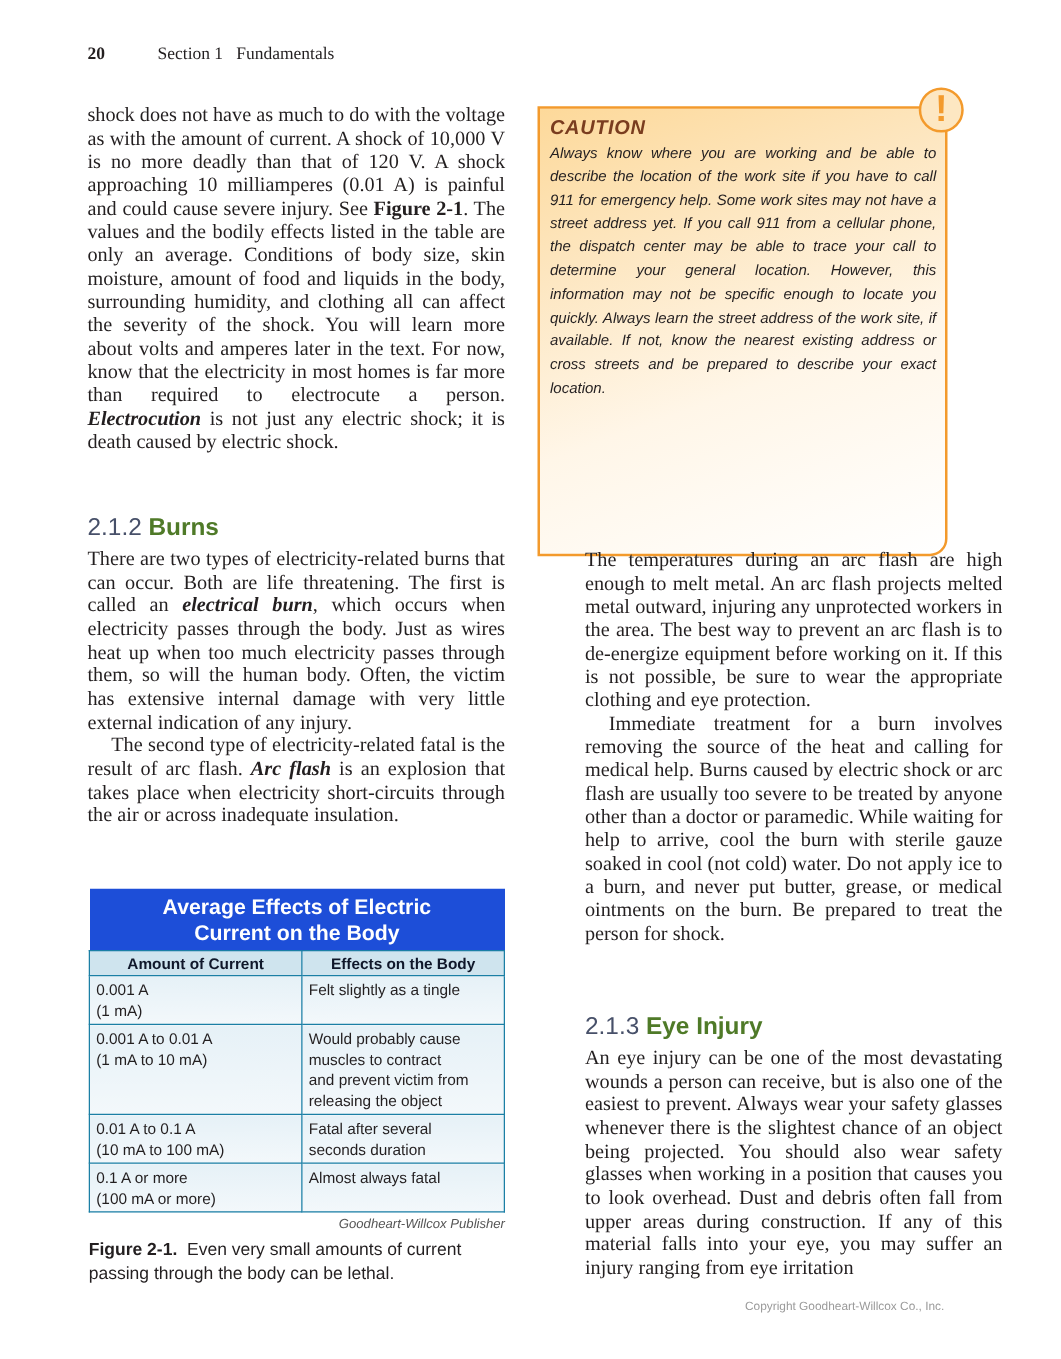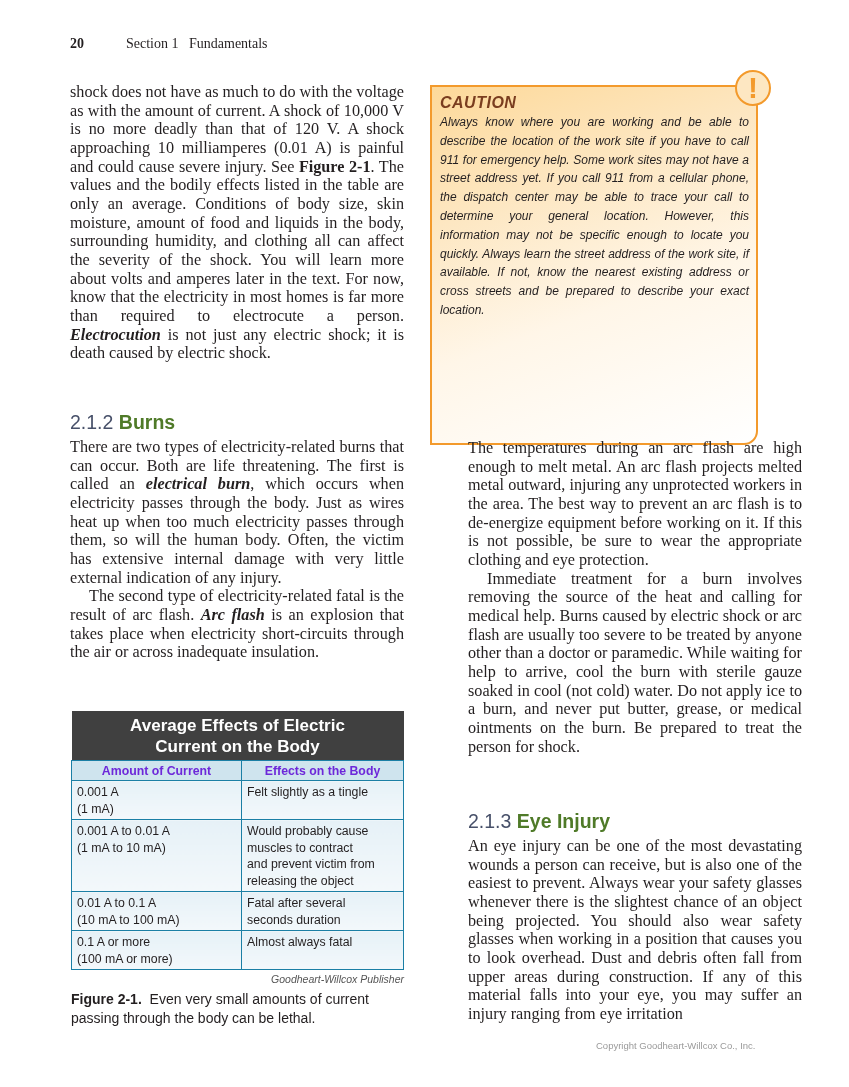--- a/index.html
+++ b/index.html
@@ -25,21 +25,21 @@
     
     .caution { position: absolute; left: 430px; top: 85px; width: 328px; height: 360px; border: 2px solid #f39a2c; border-radius: 0 0 14px 0; background: linear-gradient(160deg, #fdd99a 0%, #fde7c2 30%, #fff6e8 60%, #ffffff 100%); box-sizing: border-box; padding: 6px 7px 6px 8px; font-style: italic; }
     .caution .clabel { font-family: "Liberation Sans", "DejaVu Sans", sans-serif; font-weight: bold; color: #7a3d1f; font-size: 16px; letter-spacing: 0.5px; margin-top: 1px; }
     .caution .ctitle { font-family: "Liberation Sans", "DejaVu Sans", sans-serif; font-weight: bold; color: #231f20; font-size: 16.5px; margin-top: 10px; letter-spacing: -0.3px; line-height: 20px; }
     .caution .ctext { font-family: "Liberation Sans", "DejaVu Sans", sans-serif; font-size: 12px; line-height: 18.8px; text-align: justify; color: #231f20; margin-top: 1px; }
     .caution-icon { position: absolute; left: 735px; top: 70px; width: 36px; height: 36px; border-radius: 50%; border: 2px solid #f39a2c; background: #fde7c2; box-sizing: border-box; display: flex; align-items: center; justify-content: center; color: #f39a2c; font-family: "Liberation Sans", "DejaVu Sans", sans-serif; font-weight: bold; font-size: 30px; line-height: 1; }
 
     
     .fig-table { position: absolute; left: 71px; top: 711px; width: 333px; border-collapse: collapse; font-family: "Liberation Sans", "DejaVu Sans", sans-serif; }
     .fig-table .thead-title { background: #0b6a8e; color: #ffffff; font-weight: bold; font-size: 17px; text-align: center; line-height: 21px; padding: 4px 4px 3px; }
-    .fig-table th { background: #cfe4ee; color: #6d28d9; font-weight: bold; font-size: 12.3px; height: 19px; border: 1px solid #1b7fa5; text-align: center; padding: 0; }
+    .fig-table th { background: #cfe4ee; color: #0f172a; font-weight: bold; font-size: 12.3px; height: 19px; border: 1px solid #1b7fa5; text-align: center; padding: 0; }
     .fig-table td { font-size: 12.3px; line-height: 16.5px; color: #231f20; vertical-align: top; padding: 3px 8px 2px 5px; border: 1px solid #1b7fa5; background: linear-gradient(180deg, #e6f1f7 0%, #f3f8fb 100%); }
     .fig-table td.c1 { width: 156px; }
     .credit { position: absolute; left: 71px; top: 973px; width: 333px; text-align: right; font-family: Liberation Sans, sans-serif; font-style: italic; font-size: 10.5px; color: #555; }
     .caption { position: absolute; left: 71px; top: 990px; width: 340px; font-family: "Liberation Sans", "DejaVu Sans", sans-serif; font-size: 14px; line-height: 18.5px; color: #231f20; }
     .caption b { font-weight: bold; }
 
     .copyright { position: absolute; left: 596px; top: 1040px; font-family: "Liberation Sans", "DejaVu Sans", sans-serif; font-size: 9.5px; color: #9a9a9a; }
   </style>
 </head>
 <body>
@@ -70,21 +70,21 @@
 </div>
 
 <div class="col right" style="top:809px;">
   <h2 class="sechead"><span class="num">2.1.3</span> <span class="title">Eye Injury</span></h2>
   <p class="body" style="margin-top:4px;">An eye injury can be one of the most devastating wounds a person can receive, but is also one of the easiest to prevent. Always wear your safety glasses whenever there is the slightest chance of an object being projected. You should also wear safety glasses when working in a position that causes you to look overhead. Dust and debris often fall from upper areas during construction. If any of this material falls into your eye, you may suffer an injury ranging from eye irritation</p>
 </div>
 
 <table class="fig-table">
   <thead>
     <tr>
-      <td colspan="2" class="thead-title" style="border:none;background:#404040;">
+      <td colspan="2" class="thead-title" style="border:none;background:#1d4ed8;">
         <div>Average Effects of Electric</div>
         <div>Current on the Body</div>
       </td>
     </tr>
     <tr>
       <th>Amount of Current</th>
       <th>Effects on the Body</th>
     </tr>
   </thead>
   <tbody id="table-body">

